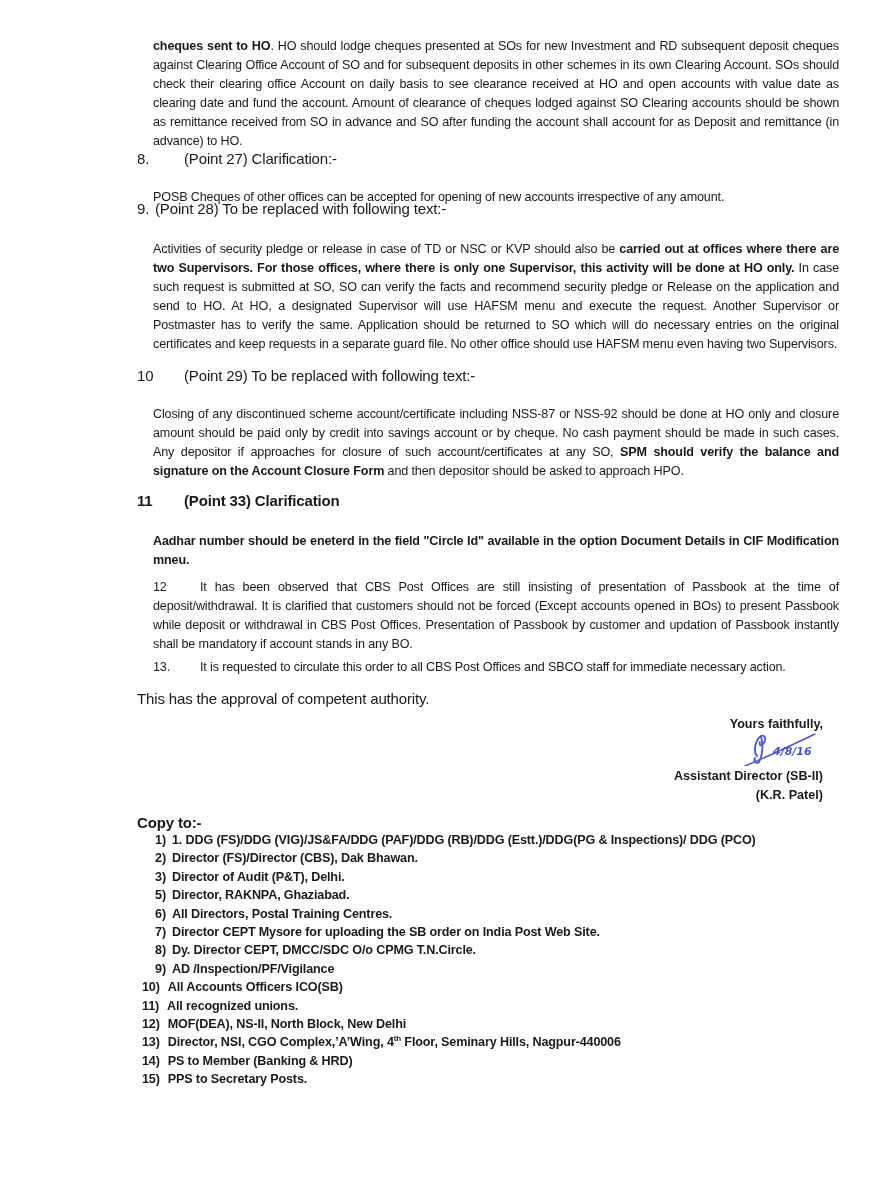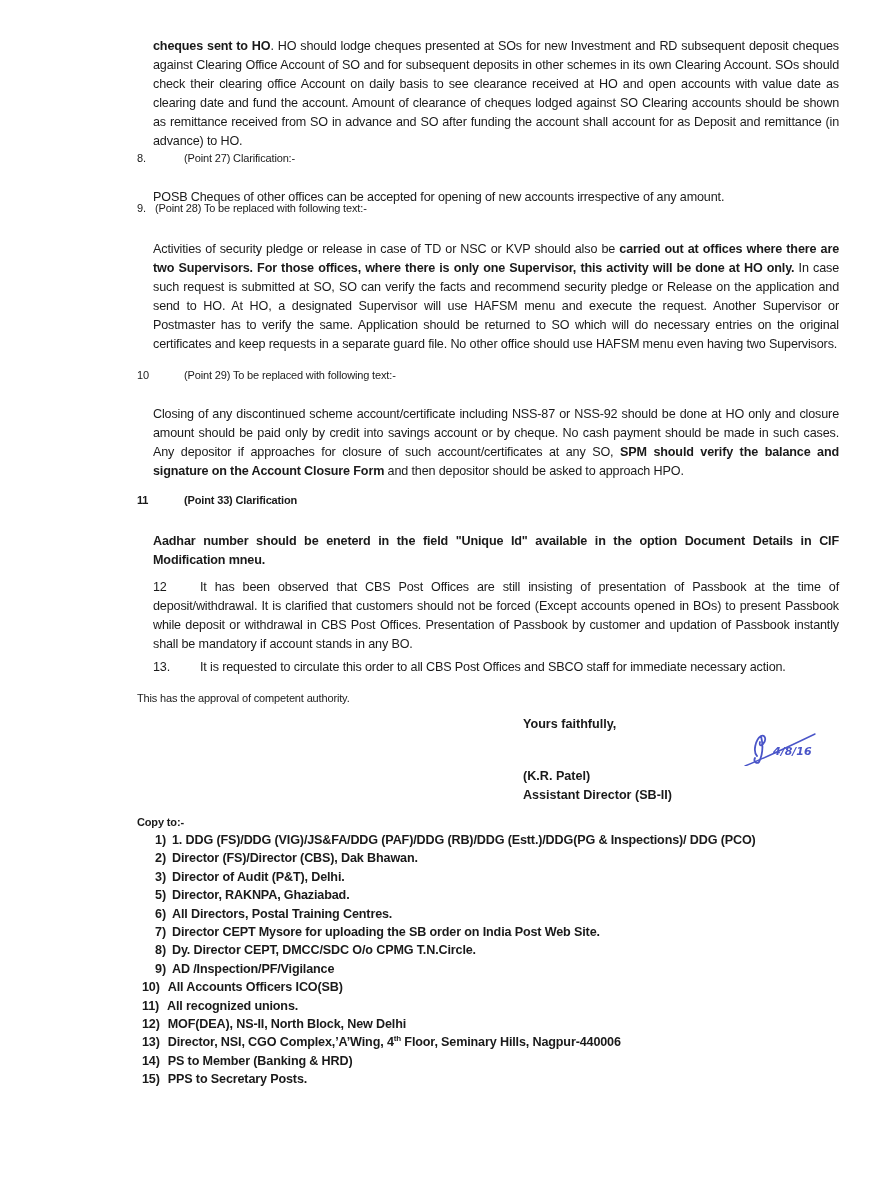--- a/index.html
+++ b/index.html
@@ -7,25 +7,25 @@
     width: 875px; height: 1200px; position: relative; overflow: hidden;
     font-family: "Liberation Sans", "DejaVu Sans", sans-serif;
     color: #1a1a1a;
   }
   .page { position: absolute; left: 137px; top: 0; width: 686px; }
   .p {
     font-size: 12.6px; line-height: 19.1px; text-align: justify;
     margin: 16px; letter-spacing: -0.15px;
   }
   .b { font-weight: bold; }
-  .head { font-size: 11px; line-height: 19px; margin: 0; letter-spacing: -0.15px; }
+  .head { font-size: 15px; line-height: 19px; margin: 0; letter-spacing: -0.15px; }
   .num { display: inline-block; width: 47px; }
   .num-s { display: inline-block; width: 18px; }
   .abs { position: absolute; }
-  .sig-block { position: absolute; right: 0; text-align: left; font-weight: bold; font-size: 12.6px; line-height: 19px; }
+  .sig-block { position: absolute; right: 0; text-align: right; font-weight: bold; font-size: 12.6px; line-height: 19px; }
   .copy-list { list-style: none; margin: 0; padding: 0; }
   .copy-list li { font-size: 12.6px; line-height: 18.4px; font-weight: bold; letter-spacing: -0.15px; white-space: nowrap; }
   .copy-list .n { display: inline-block; width: 24px; text-align: right; margin-right: 6px; }
   .copy-list li.wide .n { width: auto; margin-right: 8px; }
   sup { font-size: 8px; line-height: 0; }
   .signature { position: absolute; }
 </style>
 </head>
 <body>
 
@@ -36,39 +36,39 @@
   <p class="head abs" style="top:149px;"><span class="num">8.</span><span>(Point 27) Clarification:-</span></p>
   <p class="p abs" style="top:172px;width:686px;">POSB Cheques of other offices can be accepted for opening of new accounts irrespective of any amount.</p>
 
   <p class="head abs" style="top:199px;"><span class="num-s">9.</span><span>(Point 28) To be replaced with following text:-</span></p>
   <p class="p abs" style="top:224px;width:686px;"><span>Activities of security pledge or release in case of TD or NSC or KVP should also be </span><span class="b">carried out at offices where there are two Supervisors. For those offices, where there is only one Supervisor, this activity will be done at HO only.</span><span> In case such request is submitted at SO, SO can verify the facts and recommend security pledge or Release on the application and send to HO. At HO, a designated Supervisor will use HAFSM menu and execute the request. Another Supervisor or Postmaster has to verify the same. Application should be returned to SO which will do necessary entries on the original certificates and keep requests in a separate guard file. No other office should use HAFSM menu even having two Supervisors.</span></p>
 
   <p class="head abs" style="top:366px;"><span class="num">10</span><span>(Point 29) To be replaced with following text:-</span></p>
   <p class="p abs" style="top:389px;width:686px;"><span>Closing of any discontinued scheme account/certificate including NSS-87 or NSS-92 should be done at HO only and closure amount should be paid only by credit into savings account or by cheque. No cash payment should be made in such cases. Any depositor if approaches for closure of such account/certificates at any SO, </span><span class="b">SPM should verify the balance and signature on the Account Closure Form</span><span> and then depositor should be asked to approach HPO.</span></p>
 
   <p class="head abs b" style="top:491px;"><span class="num">11</span><span>(Point 33) Clarification</span></p>
-  <p class="p abs b" style="top:516px;width:686px;">Aadhar number should be eneterd in the field "Unique Id" available in the option Document Details in CIF Modification mneu.</p>
+  <p class="p abs b" style="top:516px;width:686px;">Aadhar number should be eneterd in the field "Circle Id" available in the option Document Details in CIF Modification mneu.</p>
 
   <p class="p abs" style="top:562px;width:686px;"><span class="num">12</span><span>It has been observed that CBS Post Offices are still insisting of presentation of Passbook at the time of deposit/withdrawal. It is clarified that customers should not be forced (Except accounts opened in BOs) to present Passbook while deposit or withdrawal in CBS Post Offices. Presentation of Passbook by customer and updation of Passbook instantly shall be mandatory if account stands in any BO.</span></p>
 
   <p class="p abs" style="top:642px;width:686px;"><span class="num">13.</span><span>It is requested to circulate this order to all CBS Post Offices and SBCO staff for immediate necessary action.</span></p>
 
   <p class="head abs" style="top:689px;">This has the approval of competent authority.</p>
 
   <div class="sig-block" style="top:715px;width:300px;">
     <div>Yours faithfully,</div>
     <div style="height:33px;position:relative;">
       <svg class="signature" width="110" height="40" viewBox="0 0 110 40" style="right:-2px;top:-8px;">
         <path d="M42 30 C 38 26, 40 14, 46 10 C 50 8, 52 14, 48 18 C 46 20, 44 20, 45 16 M46 10 C 48 18, 48 28, 44 36 C 42 38, 38 36, 40 32" fill="none" stroke="#4a55c8" stroke-width="1.8" stroke-linecap="round"></path>
         <path d="M30 40 C 50 32, 75 20, 100 8" fill="none" stroke="#4a55c8" stroke-width="1.4" stroke-linecap="round"></path>
         <text x="58" y="29" font-family="DejaVu Sans, sans-serif" font-size="11" fill="#4a55c8" font-style="italic">4/8/16</text>
       </svg>
     </div>
+    <div>Assistant Director (SB-II)</div>
     <div>(K.R. Patel)</div>
-    <div>Assistant Director (SB-II)</div>
   </div>
 
   <div class="abs" style="top:813px;left:0;width:700px;">
     <div class="head b">Copy to:-</div>
     <ul class="copy-list" style="margin-top:-1px;padding-left:5px;">
       <li><span class="n">1)</span><span>1. DDG (FS)/DDG (VIG)/JS&amp;FA/DDG (PAF)/DDG (RB)/DDG (Estt.)/DDG(PG &amp; Inspections)/ DDG (PCO)</span></li>
       <li><span class="n">2)</span><span>Director (FS)/Director (CBS), Dak Bhawan.</span></li>
       <li><span class="n">3)</span><span>Director of Audit (P&amp;T), Delhi.</span></li>
       <li><span class="n">5)</span><span>Director, RAKNPA, Ghaziabad.</span></li>
       <li><span class="n">6)</span><span>All Directors, Postal Training Centres.</span></li>

